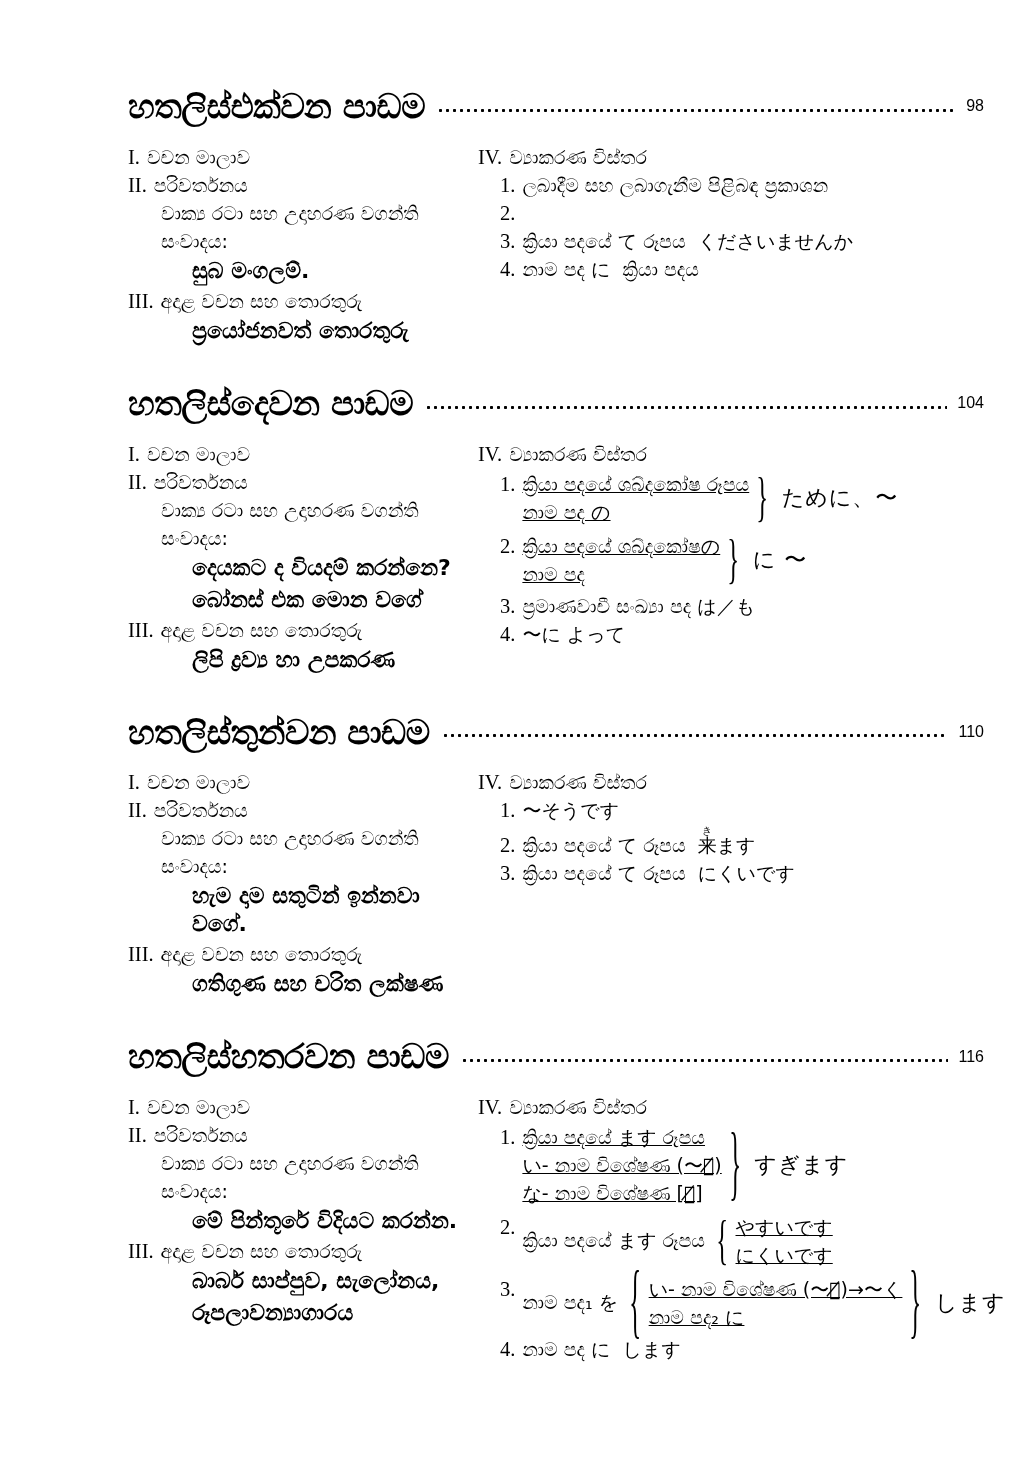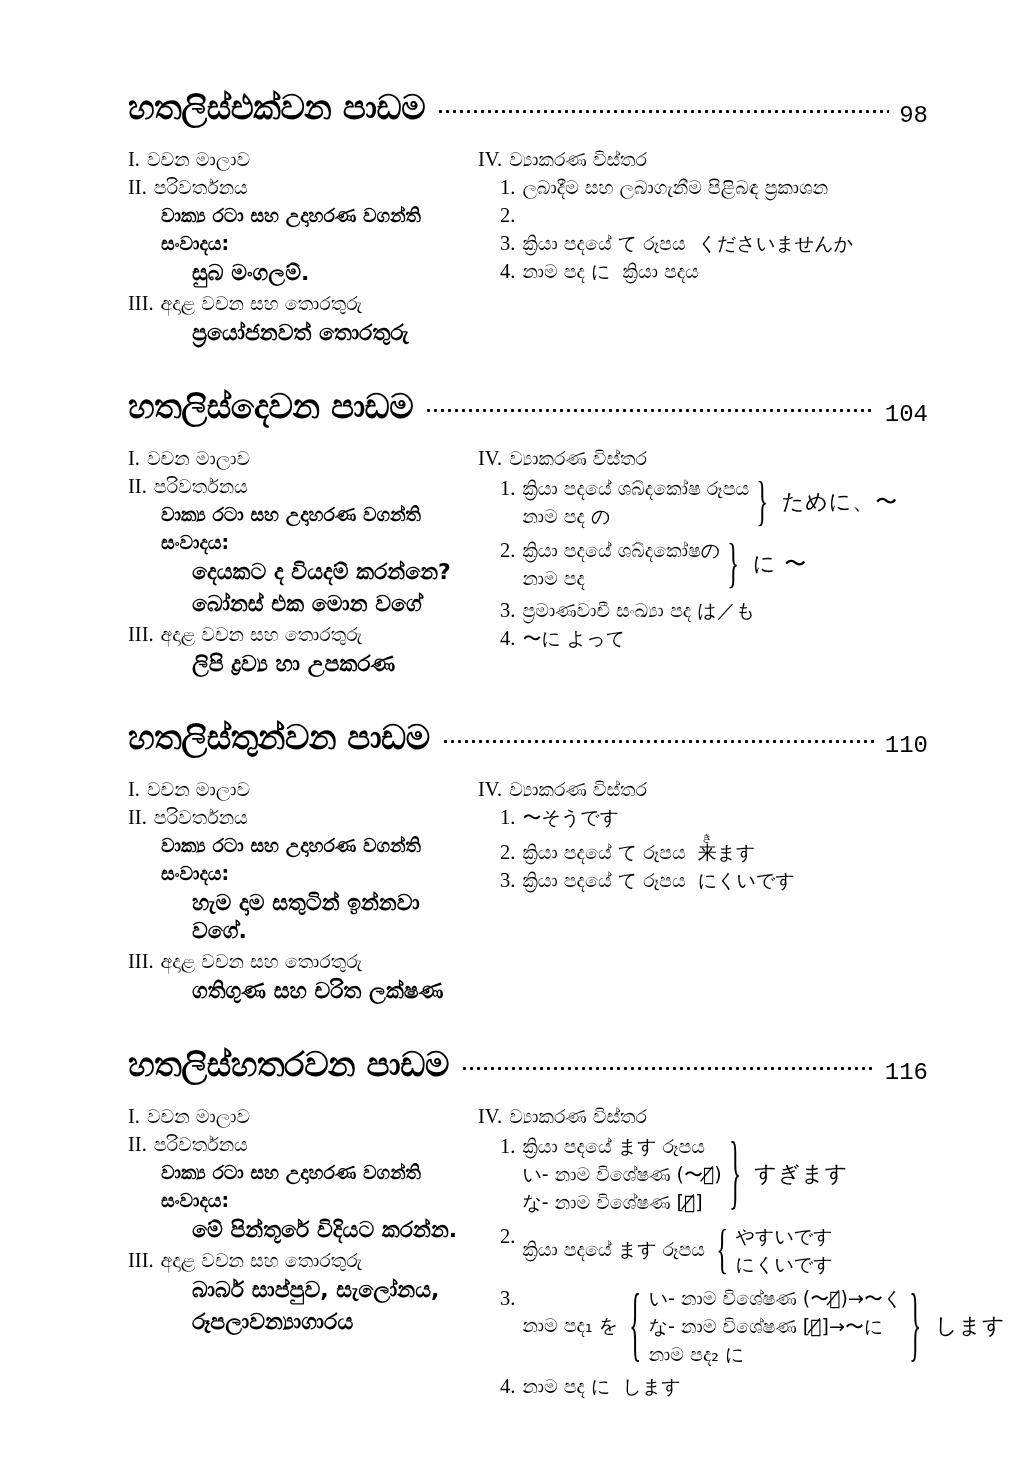--- a/index.html
+++ b/index.html
@@ -3,63 +3,63 @@
 <meta charset="utf-8">
 <style>
   * { box-sizing: border-box; }
   html, body { margin: 0; padding: 0; }
   body {
     width: 1032px; height: 1457px;
     background: #ffffff; color: #000000;
     font-family: "DejaVu Sans", "Liberation Sans", sans-serif;
     overflow: hidden;
   }
-  .page { padding: 86px 104px 0 128px; }
+  .page { padding: 86px 48px 0 128px; }
 
   .section { margin-bottom: 34px; }
 
   .heading-row { display: flex; align-items: center; margin-bottom: 18px; }
   .title {
     font-size: 34px; font-weight: 700; line-height: 1.2;
     letter-spacing: -0.5px; white-space: nowrap; flex: none;
   }
   .leader {
     flex: 1 1 auto; height: 5px; margin: 8px 10px 0 12px;
     background-image: radial-gradient(circle, #000 1.35px, transparent 1.7px);
     background-size: 7px 5px; background-repeat: repeat-x; background-position: 0 50%;
   }
   .pagenum {
-    font-family: Liberation Mono, monospace; font-size: 24px;
-    margin-top: 16px; flex: none;
+    font-family: Liberation Sans, sans-serif; font-size: 16px;
+    margin-top: 0; flex: none;
   }
 
   .columns { display: flex; align-items: flex-start; }
   .col-left { flex: 0 0 350px; }
   .col-right { flex: 1 1 auto; min-width: 0; }
 
   .row {
     display: flex; align-items: baseline;
     font-size: 19px; line-height: 25px; margin-bottom: 3px;
     white-space: pre-wrap;
   }
   .num {
     font-family: "Liberation Serif", serif; font-size: 20.5px;
     margin-right: 7px; flex: none;
   }
-  .lvl1 { padding-left: 33px; font-weight: bold; }
+  .lvl1 { padding-left: 33px; }
   .lvl2 { padding-left: 64px; align-items: flex-end; }
   .row.bold .txt { font-weight: 700; font-size: 22px; }
   .row.bold { line-height: 28px; margin-bottom: 4px; }
 
   .col-right .row.item, .col-right .gitem { padding-left: 22px; }
 
   .gitem { display: flex; align-items: center; margin-bottom: 6px; }
   .gitem > .num { align-self: flex-start; line-height: 28px; }
   .glines { flex: none; }
-  .gline { font-size: 19px; line-height: 28px; white-space: pre-wrap; }
+  .gline { font-size: 19px; line-height: 28px; white-space: pre-wrap; text-decoration: underline; }
   .gprefix { font-size: 19px; margin-right: 4px; white-space: pre-wrap; flex: none; }
   .brace {
     font-family: "Liberation Serif", serif; font-size: 26px; line-height: 1;
     display: inline-block; transform-origin: 50% 50%; margin: 0 7px; flex: none;
     font-weight: 400;
   }
   .gsuffix { font-size: 22px; margin-left: 6px; white-space: pre-wrap; flex: none; }
   .jp { letter-spacing: 1px; }
   ruby rt { font-size: 10px; letter-spacing: 0; }
 </style>
@@ -195,21 +195,20 @@
               <div class="gline">やすいです</div>
               <div class="gline">にくいです</div>
             </div>
           </div>
           <div class="gitem">
             <span class="num">3.</span>
             <span class="gprefix">නාම පද₁ を</span>
             <span class="brace" style="transform: scaleY(3.15) scaleX(0.95);">{</span>
             <div class="glines">
               <div class="gline">い- නාම විශේෂණ (〜い̸)→〜く</div>
-              <div class="gline">な- නාම විශේෂණ [な̸]→〜に</div>
               <div class="gline">නාම පද₂ に</div>
             </div>
             <span class="brace" style="transform: scaleY(3.15) scaleX(0.95);">}</span>
             <span class="gsuffix jp">します</span>
           </div>
           <div class="row item"><span class="num">4.</span><span class="txt">නාම පද に  します</span></div>
         </div>
       </div>
     </section>
   </div>

